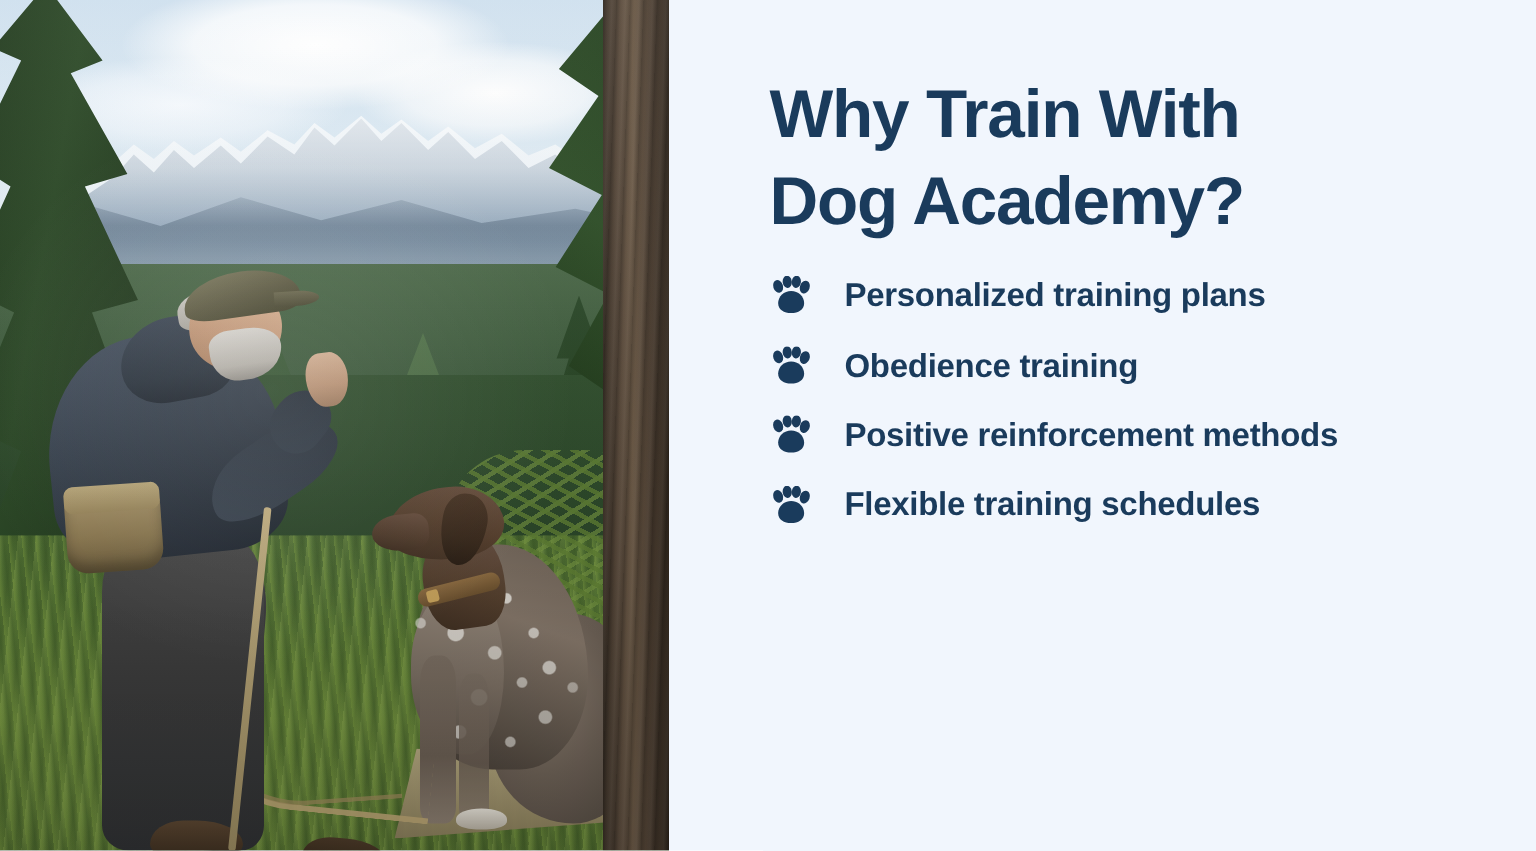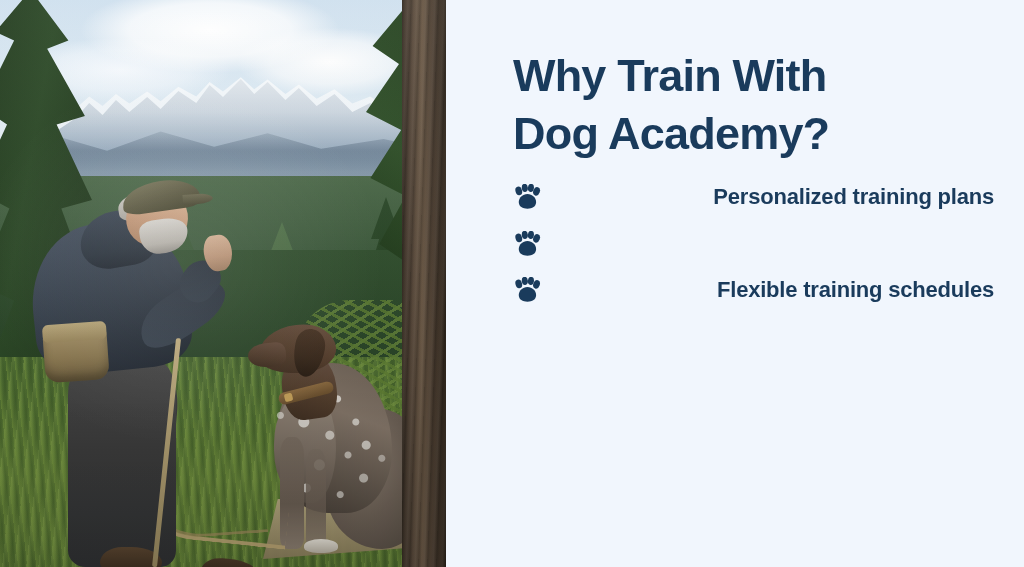--- a/index.html
+++ b/index.html
@@ -419,21 +419,20 @@
   .benefits {
     list-style: none;
     margin: 0;
     padding: 0;
   }
   .benefit {
     display: flex;
     align-items: center;
     gap: 22px;
     margin-bottom: 20px;
-    justify-content: space-between;
   }
   .benefit:last-child { margin-bottom: 0; }
   .paw-icon {
     flex: 0 0 auto;
     width: 28px;
     height: 26px;
     display: block;
   }
   .benefit-label {
     font-family: "Liberation Sans", sans-serif;
@@ -540,23 +539,34 @@
 
 
         <li class="benefit">
           <svg class="paw-icon" viewBox="0 0 64 60" aria-hidden="true">
             <ellipse cx="13" cy="16" rx="7.5" ry="10" fill="#1a3b5c" transform="rotate(-18 13 16)"></ellipse>
             <ellipse cx="27" cy="9" rx="7" ry="9.5" fill="#1a3b5c" transform="rotate(-7 27 9)"></ellipse>
             <ellipse cx="41" cy="9" rx="7" ry="9.5" fill="#1a3b5c" transform="rotate(7 41 9)"></ellipse>
             <ellipse cx="54" cy="17" rx="7.5" ry="10" fill="#1a3b5c" transform="rotate(20 54 17)"></ellipse>
             <path d="M33 23c11 0 20 8.5 20 18.5C53 52 44 57 33 57S13 52 13 41.5C13 31.5 22 23 33 23z" fill="#1a3b5c"></path>
           </svg>
+          <span class="benefit-label">Obedience training</span>
         </li>
 
 
+        <li class="benefit">
+          <svg class="paw-icon" viewBox="0 0 64 60" aria-hidden="true">
+            <ellipse cx="13" cy="16" rx="7.5" ry="10" fill="#1a3b5c" transform="rotate(-18 13 16)"></ellipse>
+            <ellipse cx="27" cy="9" rx="7" ry="9.5" fill="#1a3b5c" transform="rotate(-7 27 9)"></ellipse>
+            <ellipse cx="41" cy="9" rx="7" ry="9.5" fill="#1a3b5c" transform="rotate(7 41 9)"></ellipse>
+            <ellipse cx="54" cy="17" rx="7.5" ry="10" fill="#1a3b5c" transform="rotate(20 54 17)"></ellipse>
+            <path d="M33 23c11 0 20 8.5 20 18.5C53 52 44 57 33 57S13 52 13 41.5C13 31.5 22 23 33 23z" fill="#1a3b5c"></path>
+          </svg>
+          <span class="benefit-label">Positive reinforcement methods</span>
+        </li>
 
         <li class="benefit">
           <svg class="paw-icon" viewBox="0 0 64 60" aria-hidden="true">
             <ellipse cx="13" cy="16" rx="7.5" ry="10" fill="#1a3b5c" transform="rotate(-18 13 16)"></ellipse>
             <ellipse cx="27" cy="9" rx="7" ry="9.5" fill="#1a3b5c" transform="rotate(-7 27 9)"></ellipse>
             <ellipse cx="41" cy="9" rx="7" ry="9.5" fill="#1a3b5c" transform="rotate(7 41 9)"></ellipse>
             <ellipse cx="54" cy="17" rx="7.5" ry="10" fill="#1a3b5c" transform="rotate(20 54 17)"></ellipse>
             <path d="M33 23c11 0 20 8.5 20 18.5C53 52 44 57 33 57S13 52 13 41.5C13 31.5 22 23 33 23z" fill="#1a3b5c"></path>
           </svg>
           <span class="benefit-label">Flexible training schedules</span>

